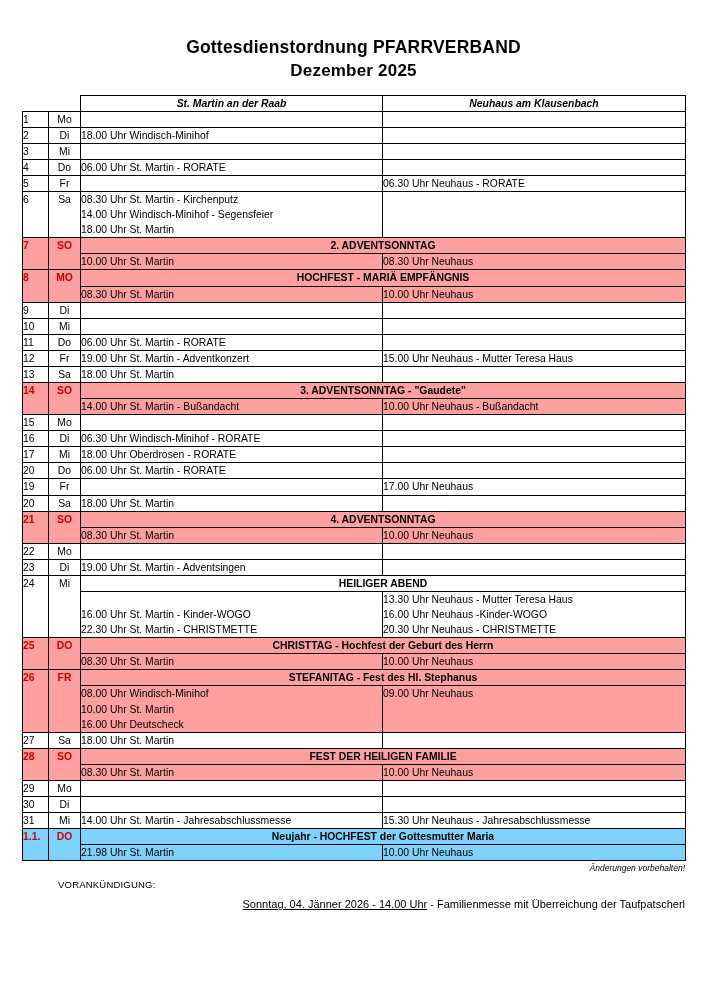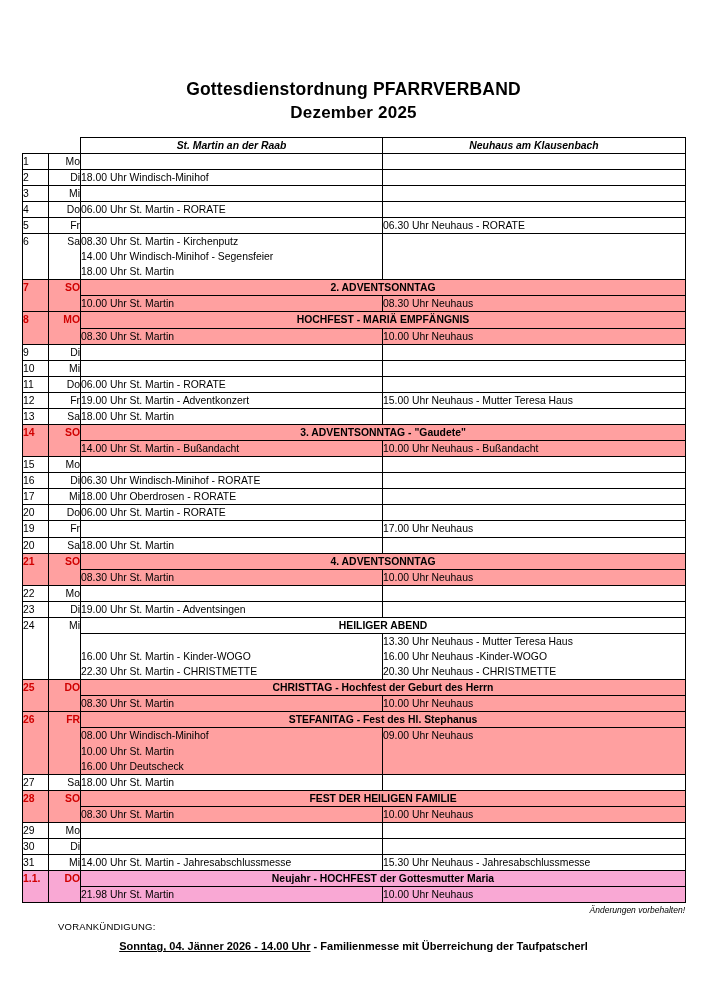--- a/index.html
+++ b/index.html
@@ -13,22 +13,21 @@
     position: relative;
   }
   .page {
     width: 707px;
     height: 1000px;
     padding: 0 22px;
     position: relative;
   }
   .title-block {
     text-align: center;
-    padding-top: 62px;
-    margin-top: 16px;
+    padding-top: 36px;
   }
   .title-line1 {
     font-size: 17.5px;
     font-weight: bold;
     letter-spacing: 0.2px;
     line-height: 1.35;
   }
   .title-line2 {
     font-size: 17px;
     font-weight: bold;
@@ -62,35 +61,35 @@
     padding: 9px 4px 8px 4px;
     vertical-align: middle;
   }
   td.daynum {
     text-align: left;
     padding: 1px 0 1px 3px;
     font-size: 10.4px;
     white-space: nowrap;
   }
   td.dow {
-    text-align: right;
+    text-align: center;
     padding: 1px 0 1px 3px;
     font-size: 10.4px;
     white-space: nowrap;
     margin-top: 40px;
   }
   td.ev {
     padding: 1px 0 1px 5px;
     font-size: 10.4px;
   }
   .ev-line { white-space: nowrap; }
   .blank-line { height: 15px; }
 
   tr.pink td { background: #ffa0a0; }
-  tr.yellow td { background: #f9a8d4; }
+  tr.yellow td { background: #7dd3fc; }
 
   tr.pink td.daynum, tr.pink td.dow,
   tr.yellow td.daynum, tr.yellow td.dow {
     color: #d00000;
     font-weight: bold;
   }
   td.feast {
     text-align: center;
     font-weight: bold;
     font-size: 11px;
@@ -109,23 +108,23 @@
     margin-top: 2px;
   }
   .vorank {
     margin-top: 6px;
     font-size: 9.5px;
     padding-left: 36px;
     letter-spacing: 0.2px;
   }
   .footer-line {
     margin-top: 8px;
-    text-align: center;
+    text-align: right;
     font-size: 11px;
-    font-weight: bold;
+    font-weight: normal;
   }
   .footer-line .u { text-decoration: underline; }
 </style>
 </head>
 <body>
 
 <div class="page">
 
   <div class="title-block">
     <div class="title-line1">Gottesdienstordnung PFARRVERBAND</div>

